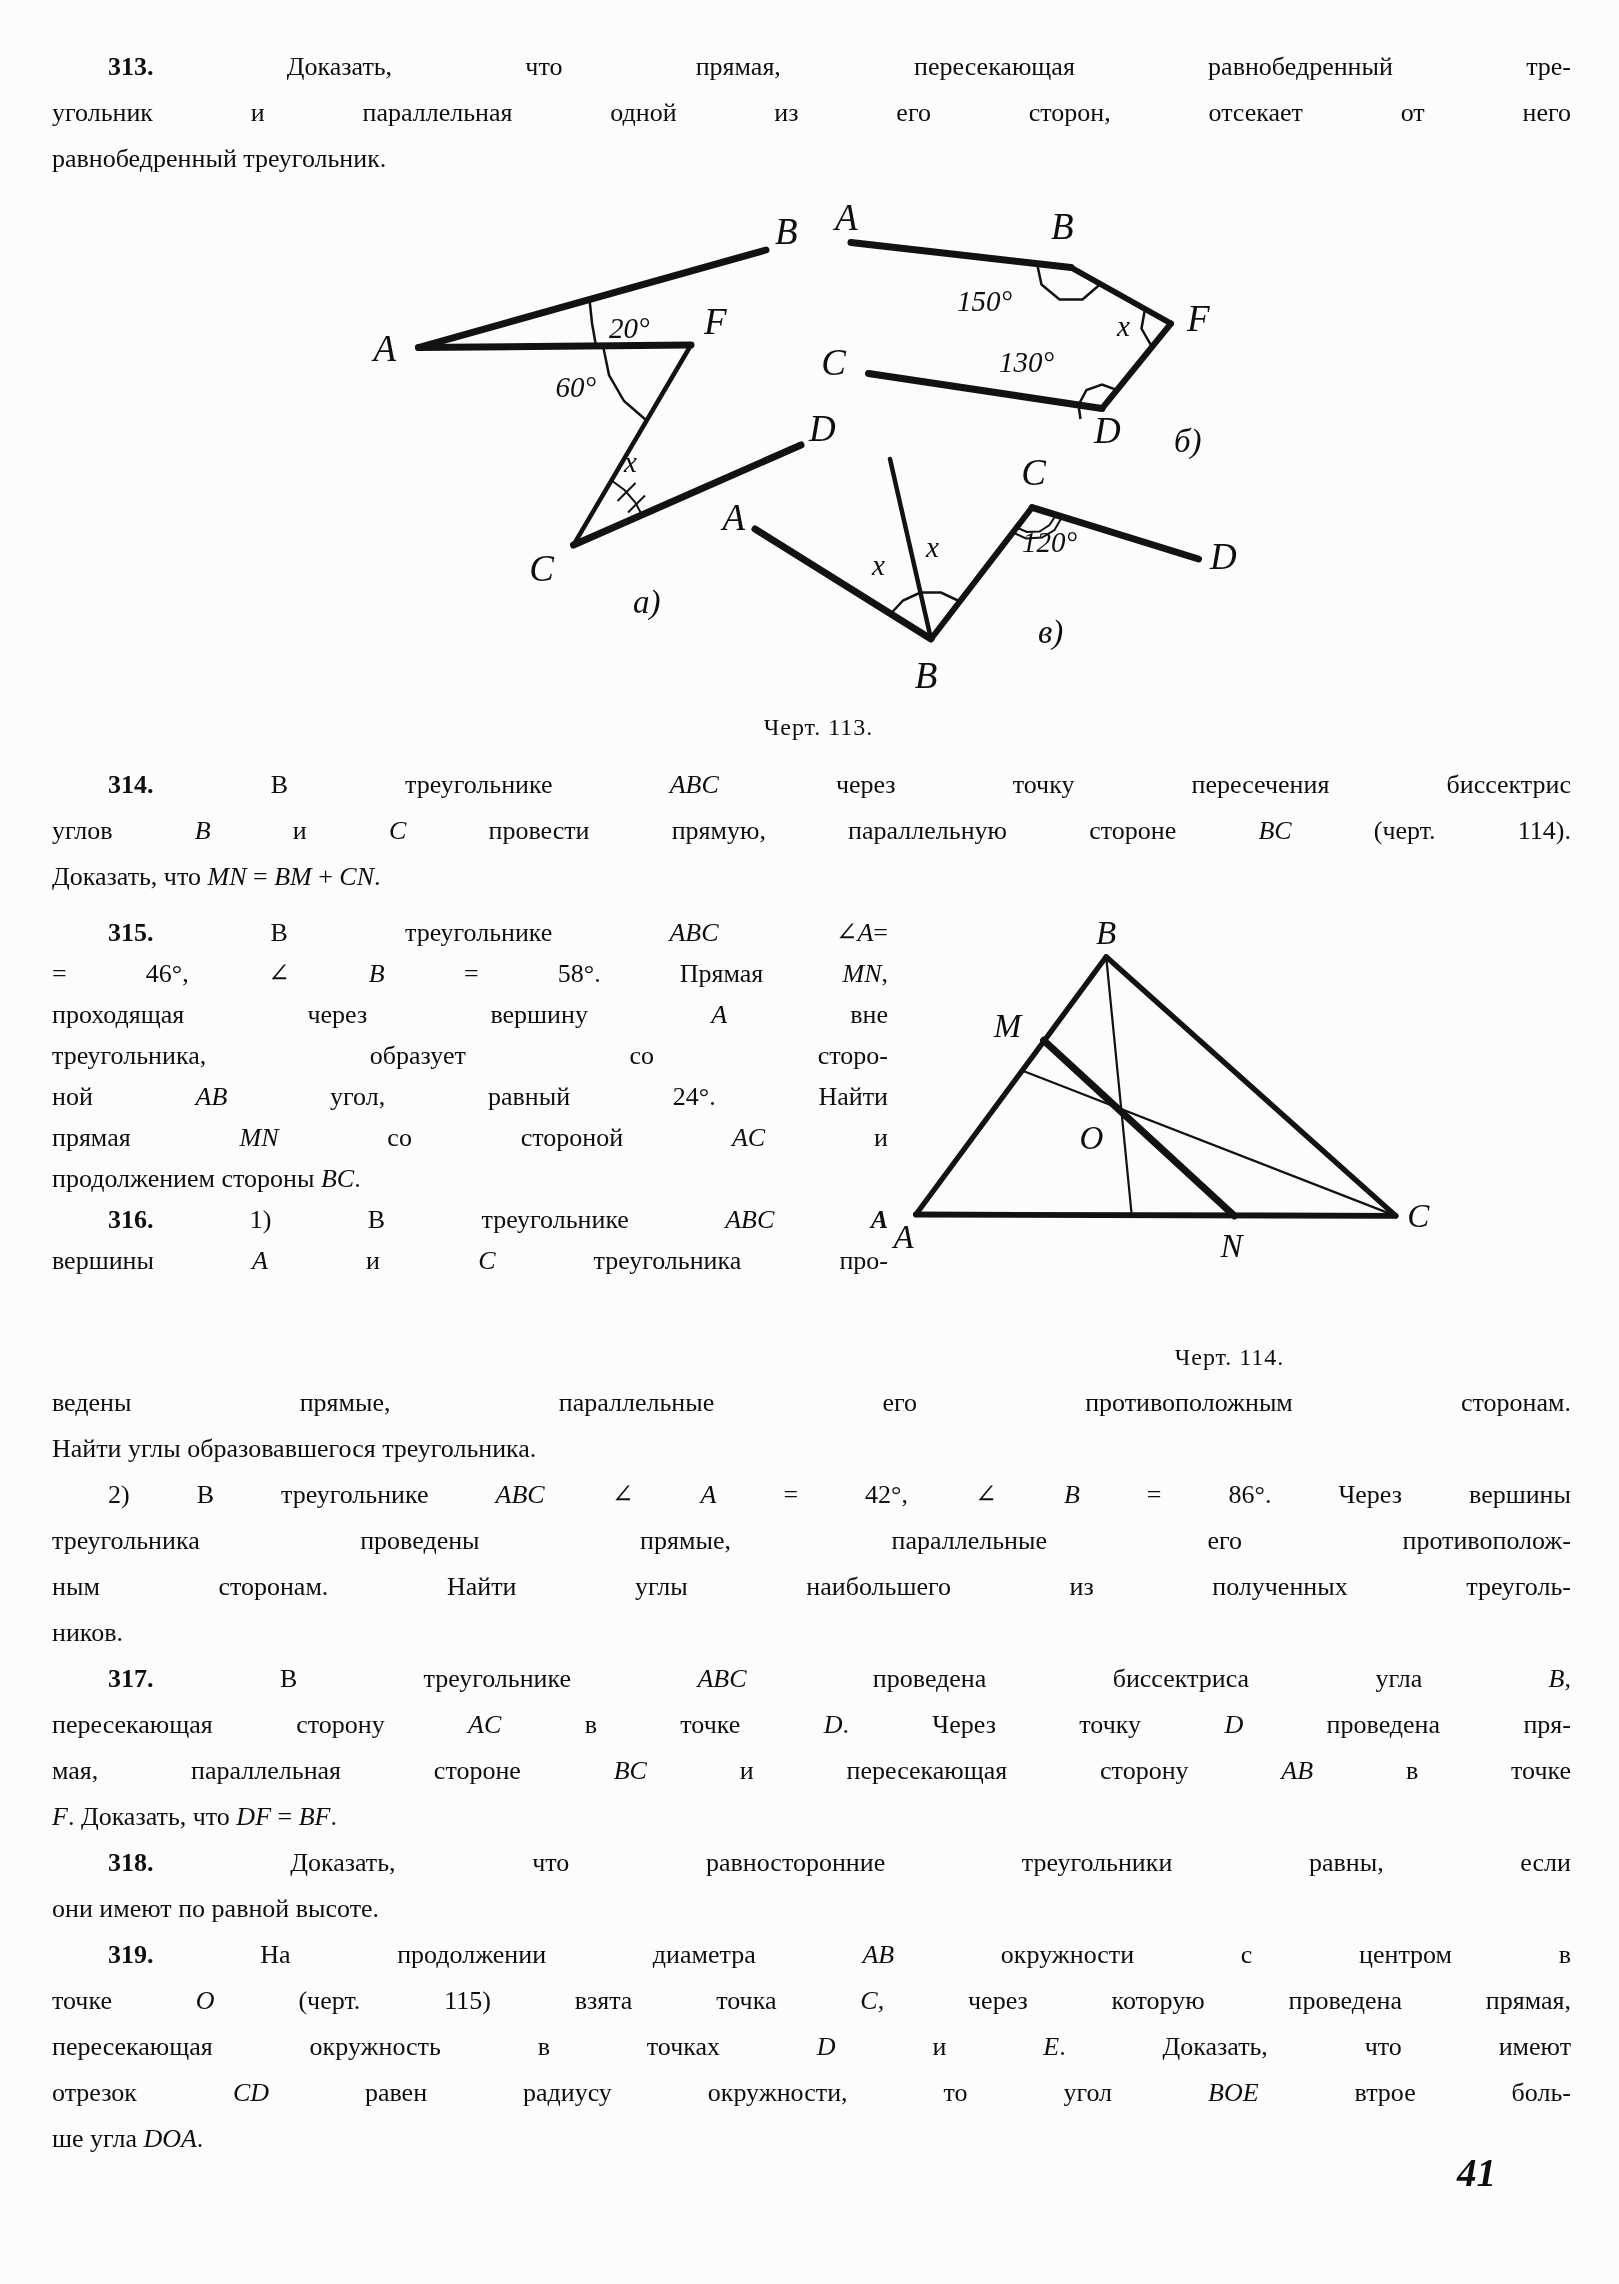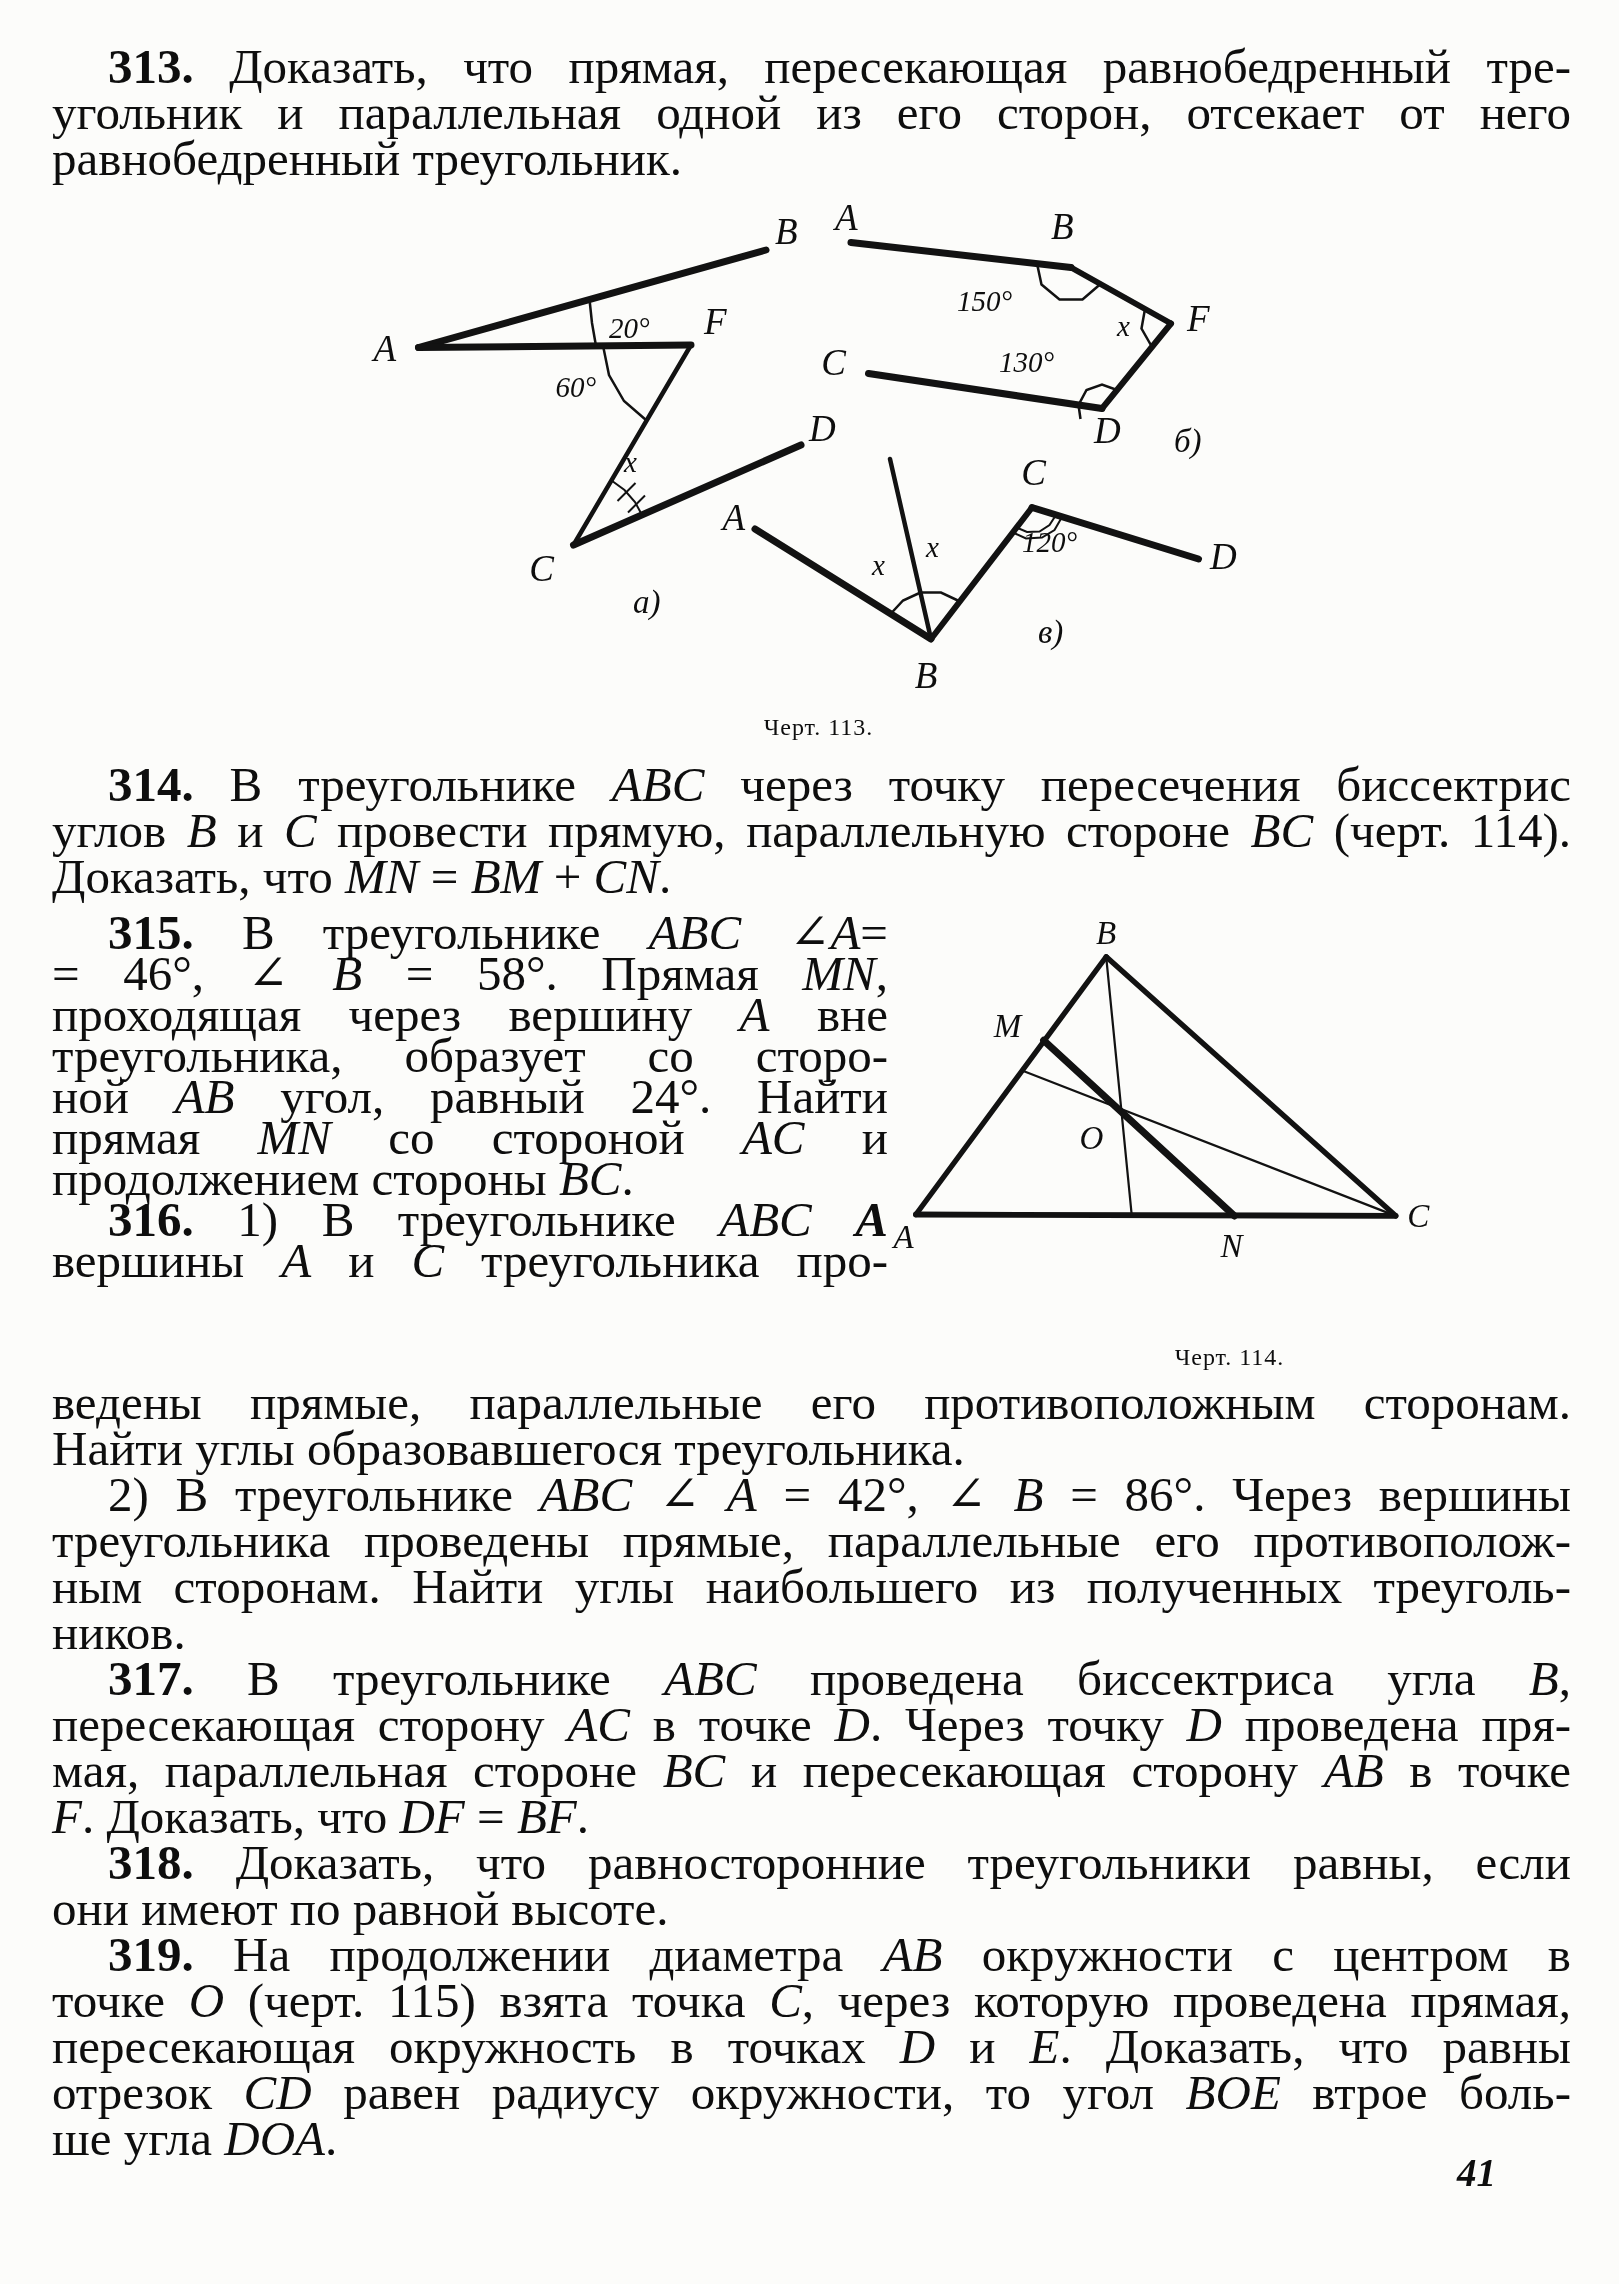--- a/index.html
+++ b/index.html
@@ -7,21 +7,21 @@
     position:relative;
     width:1619px; height:2284px;
     margin:0 auto;
     background:#fcfcfa;
     color:#0e0e0e;
     font-family:"Liberation Serif","DejaVu Serif","DejaVu Sans",serif;
     overflow:hidden;
   }
   .content { position:absolute; left:52px; top:44px; width:1519px; }
 
-  .para { font-size:49px; }
+  .para { font-size:26px; }
   .jline {
     height:46px; line-height:46px;
     text-align:justify;
     white-space:normal;
   }
   .jline::after { content:""; display:inline-block; width:100%; height:0; vertical-align:top; }
   .jline.last { text-align:left; }
   .jline.last::after { content:none; }
   .jline.indent { text-indent:56px; }
   .seg-i { font-style:italic; }
@@ -193,21 +193,21 @@
         <div class="jline"><span>мая, параллельная стороне </span><span class="seg-i">BC</span><span> и пересекающая сторону </span><span class="seg-i">AB</span><span> в точке</span></div>
         <div class="jline last"><span class="seg-i">F</span><span>.  Доказать,  что  </span><span class="seg-i">DF</span><span> = </span><span class="seg-i">BF</span><span>.</span></div>
       </div>
     <div class="para">
         <div class="jline indent"><span class="seg-b">318. </span><span>Доказать, что равносторонние треугольники равны, если</span></div>
         <div class="jline last"><span>они имеют по равной высоте.</span></div>
       </div>
     <div class="para">
         <div class="jline indent"><span class="seg-b">319. </span><span>На продолжении диаметра </span><span class="seg-i">AB</span><span>  окружности с центром в</span></div>
         <div class="jline"><span>точке </span><span class="seg-i">O</span><span> (черт. 115)  взята точка </span><span class="seg-i">C</span><span>, через которую проведена прямая,</span></div>
-        <div class="jline"><span>пересекающая окружность в точках </span><span class="seg-i">D</span><span> и </span><span class="seg-i">E</span><span>. Доказать, что равны</span></div>
+        <div class="jline"><span>пересекающая окружность в точках </span><span class="seg-i">D</span><span> и </span><span class="seg-i">E</span><span>. Доказать, что имеют</span></div>
         <div class="jline"><span>отрезок </span><span class="seg-i">CD</span><span> равен радиусу окружности, то угол </span><span class="seg-i">BOE</span><span> втрое боль-</span></div>
         <div class="jline last"><span>ше  угла  </span><span class="seg-i">DOA</span><span>.</span></div>
       </div>
   </div>
 
   <div class="pageno">41</div>
 </div>
 
 
 </body></html>

